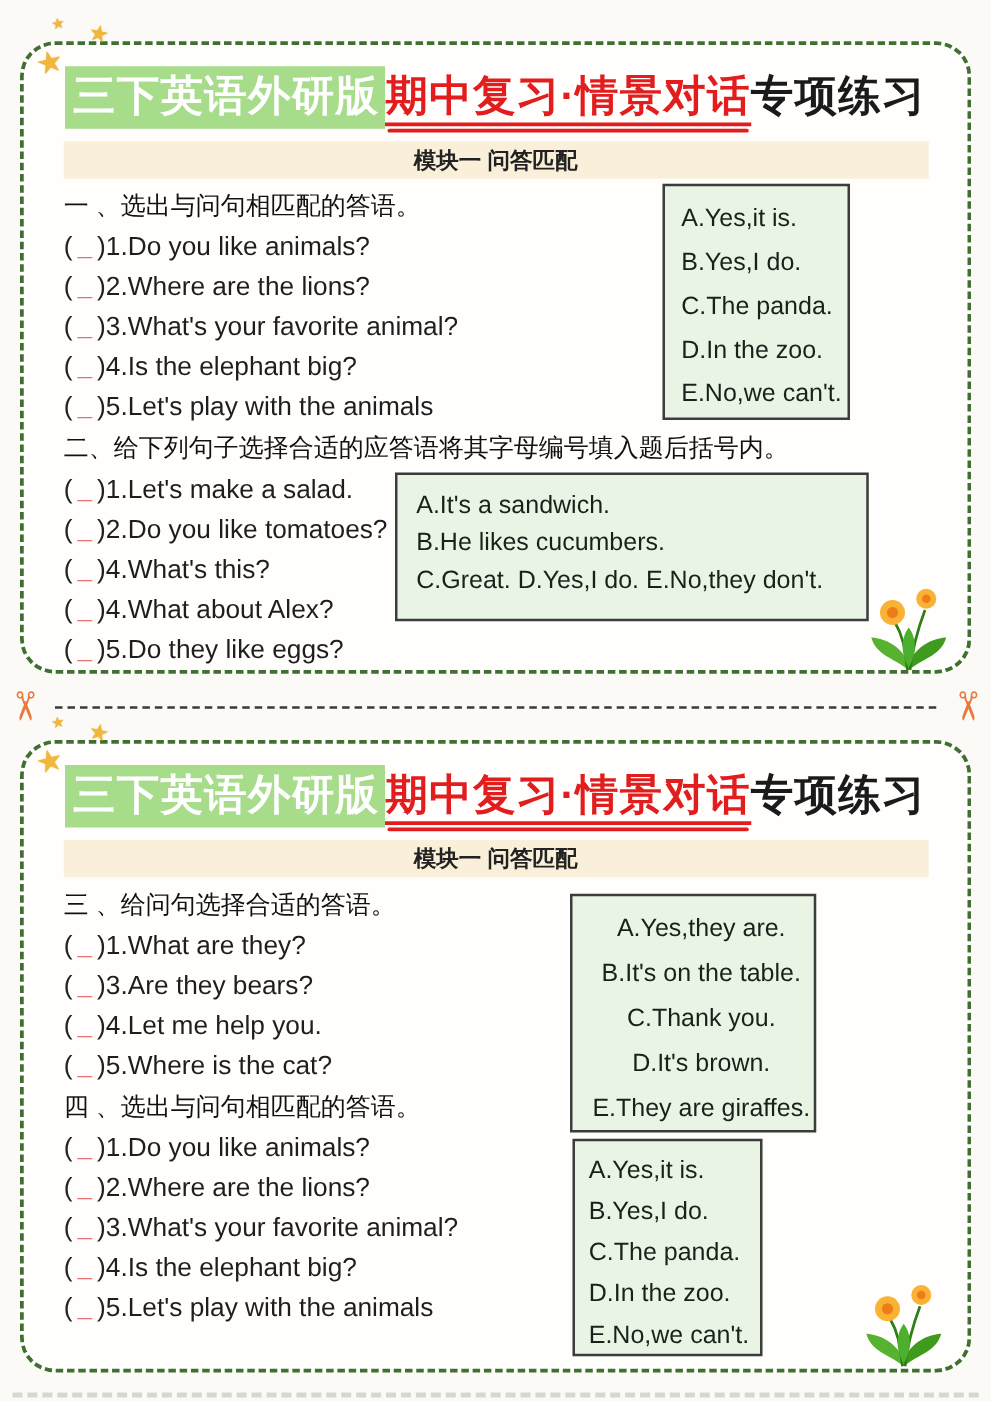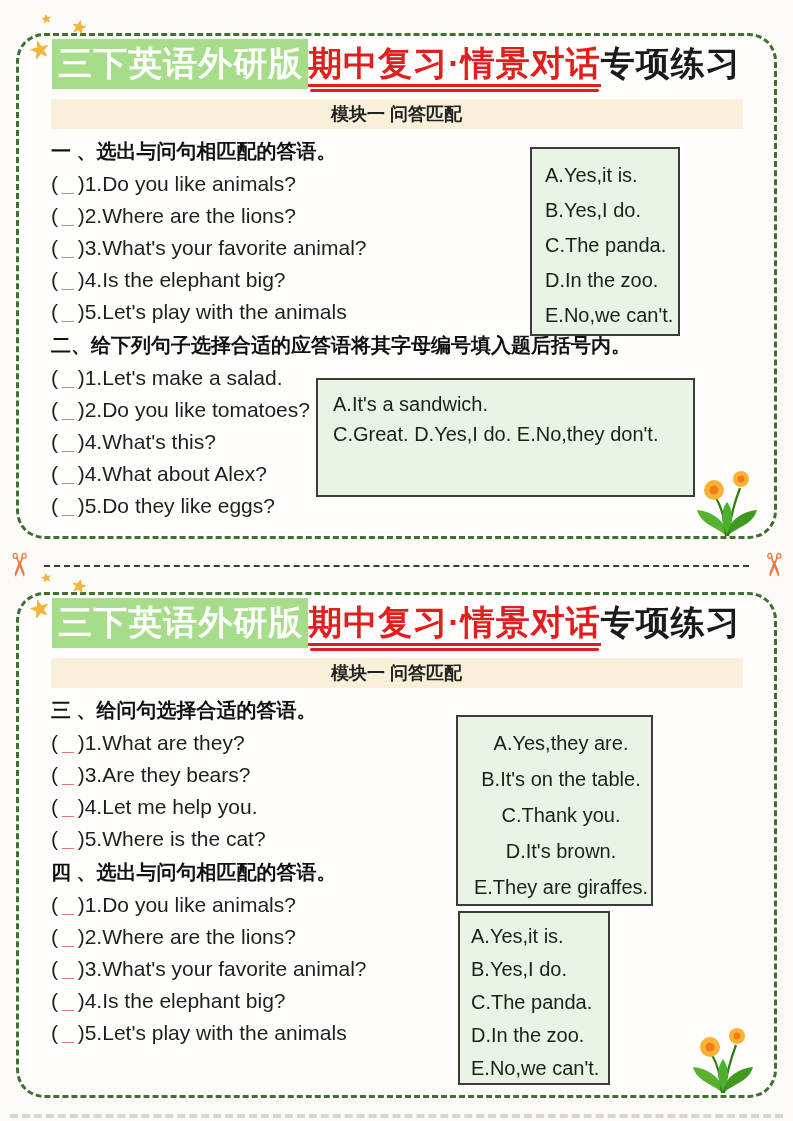--- a/index.html
+++ b/index.html
@@ -16,34 +16,34 @@
     border:3px dashed var(--border-green);border-radius:28px;background:#fffefc;overflow:visible;}
   .panel-1{top:33px;}
   .panel-2{top:592px;}
 
   .stars{position:absolute;top:-22px;left:8px;color:var(--star-gold);z-index:3;}
   .st{position:absolute;display:inline-block;text-shadow:0 0 1px #d99c1e;}
   .st1{left:44px;top:2px;font-size:18px;transform:rotate(12deg);}
   .st2{left:14px;top:-2px;font-size:12px;transform:rotate(-10deg);}
   .st3{left:2px;top:22px;font-size:24px;transform:rotate(-14deg);}
 
-  .panel-title{margin-top:4px;text-align:center;font-size:34px;font-weight:800;
+  .panel-title{margin-top:18px;text-align:center;font-size:34px;font-weight:800;
     letter-spacing:1px;white-space:nowrap;line-height:46px;}
   .t-hl{background:var(--green-highlight);color:#ffffff;padding:5px 5px 7px 6px;}
   .t-red{color:var(--title-red);position:relative;padding-bottom:2px;
     border-bottom:3px solid var(--title-red);}
   .t-red::after{content:"";position:absolute;left:2px;right:2px;bottom:-8px;height:3px;
     background:var(--title-red);border-radius:2px;}
   .t-blk{color:#1a1a1a;}
 
   .module-bar{margin:13px auto 0;width:692px;height:30px;background:var(--module-bar-bg);
     text-align:center;font-size:18px;font-weight:bold;color:#222;line-height:30px;}
 
   .content{padding:5px 24px 0 32px;color:#1e1e1e;}
-  .section-heading{font-size:20px;font-weight:bold;line-height:34px;color:#111;white-space:nowrap;}
+  .section-heading{font-size:20px;font-weight:normal;line-height:34px;color:#111;white-space:nowrap;}
   .q{font-size:21px;line-height:32px;white-space:nowrap;}
   .q .p{color:#222;}
   .q .u{color:var(--blank-red);font-weight:bold;margin:0 4px;}
   .q .qt{color:#1e1e1e;}
 
   .abox{position:absolute;background:var(--answer-box-bg);border:2px solid #3c3c3c;
     font-size:20px;color:#15231a;z-index:2;}
   .aline{white-space:nowrap;}
   .abox-1{left:511px;top:111px;width:150px;height:189px;padding:9px 0 0 13px;}
   .abox-1 .aline{line-height:35px;}
@@ -104,20 +104,21 @@
     <div class="abox abox-1">
       <div class="aline">A.Yes,it is.</div>
       <div class="aline">B.Yes,I do.</div>
       <div class="aline">C.The panda.</div>
       <div class="aline">D.In the zoo.</div>
       <div class="aline">E.No,we can't.</div>
     </div>
 
     <div class="abox abox-2">
       <div class="aline">A.It's a sandwich.</div>
+      <div class="aline">B.He likes cucumbers.</div>
       <div class="aline">C.Great. D.Yes,I do. E.No,they don't.</div>
     </div>
 
     <svg class="flower flower-1" width="66" height="74" viewBox="0 0 66 74">
       <path d="M33 70 C 20 60 7 58 3 44 C 18 45 28 54 33 64 Z" fill="#57b22f"></path>
       <path d="M33 70 C 46 60 59 58 63 44 C 48 45 38 54 33 64 Z" fill="#3f9a1e"></path>
       <path d="M32 70 C 30 52 28 42 22 32" stroke="#2f7d15" stroke-width="2.2" fill="none"></path>
       <path d="M34 70 C 36 52 40 38 46 22" stroke="#2f7d15" stroke-width="2.2" fill="none"></path>
       <path d="M33 68 C 26 56 27 44 33 36 C 39 44 40 56 33 68 Z" fill="#4caf2d"></path>
       <circle cx="20" cy="24" r="10" fill="#f9b234"></circle>

